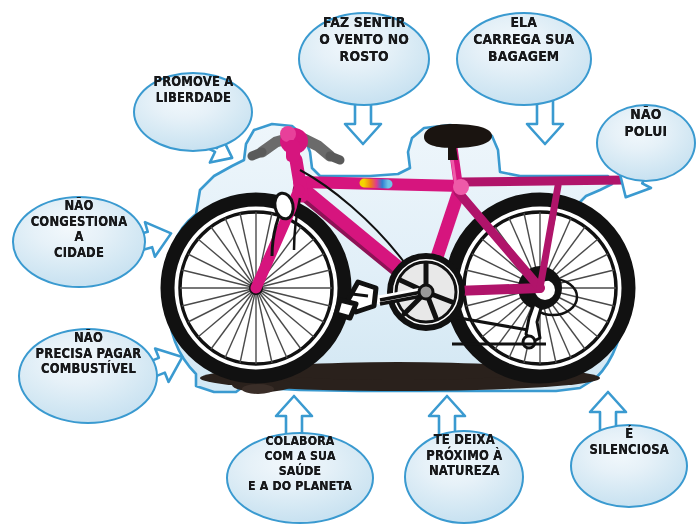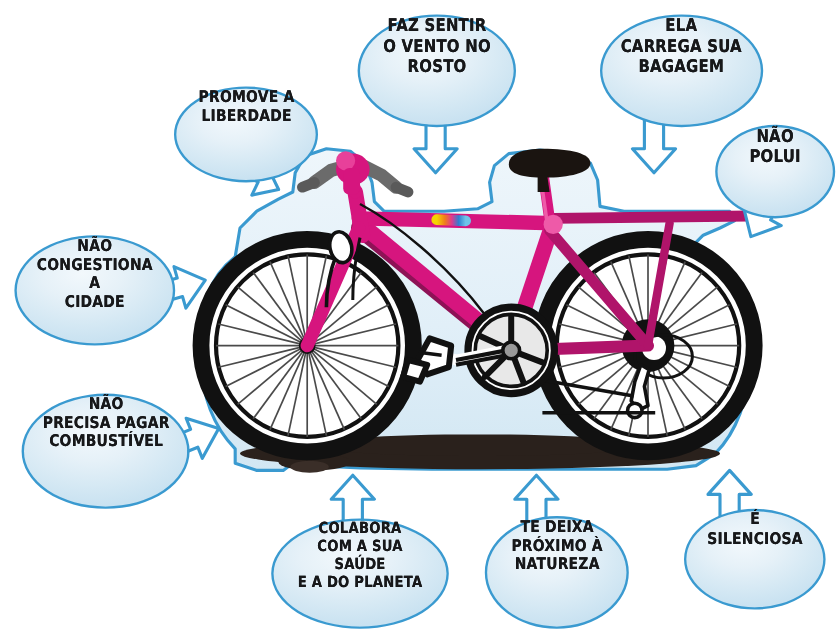--- a/index.html
+++ b/index.html
@@ -341,32 +341,32 @@
         M 294 396 L 312 416 L 302 416 L 302 440 L 286 440 L 286 416 L 276 416 Z"></path>
 
       <path d="
         M 447 396 L 465 416 L 455 416 L 455 440 L 439 440 L 439 416 L 429 416 Z"></path>
 
       <path d="
         M 608 392 L 626 412 L 616 412 L 616 436 L 600 436 L 600 412 L 590 412 Z"></path>
     </g>
   </svg>
 
-  <div class="bubble s13" style="left:145px; top:72px; width:120px; height:80px;">
+  <div class="bubble s13" style="left:133px; top:72px; width:120px; height:80px;">
     <div class="btext">PROMOVE A
 LIBERDADE</div>
   </div>
 
   <div class="bubble s14" style="left:298px; top:12px; width:132px; height:94px;">
     <div class="btext">FAZ SENTIR
 O VENTO NO
 ROSTO</div>
   </div>
 
-  <div class="bubble s14" style="left:500px; top:12px; width:136px; height:94px;">
+  <div class="bubble s14" style="left:456px; top:12px; width:136px; height:94px;">
     <div class="btext">ELA
 CARREGA SUA
 BAGAGEM</div>
   </div>
 
   <div class="bubble s14" style="left:596px; top:104px; width:100px; height:78px;">
     <div class="btext">NÃO
 POLUI</div>
   </div>
 

